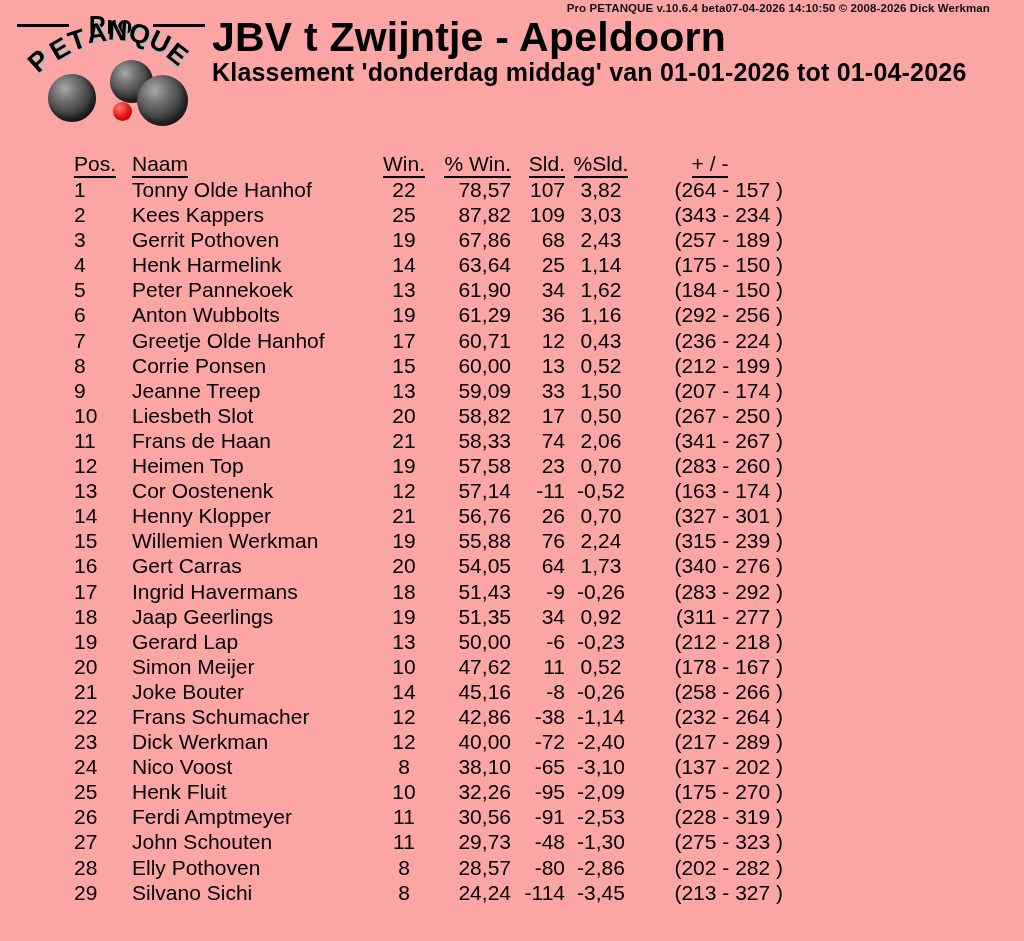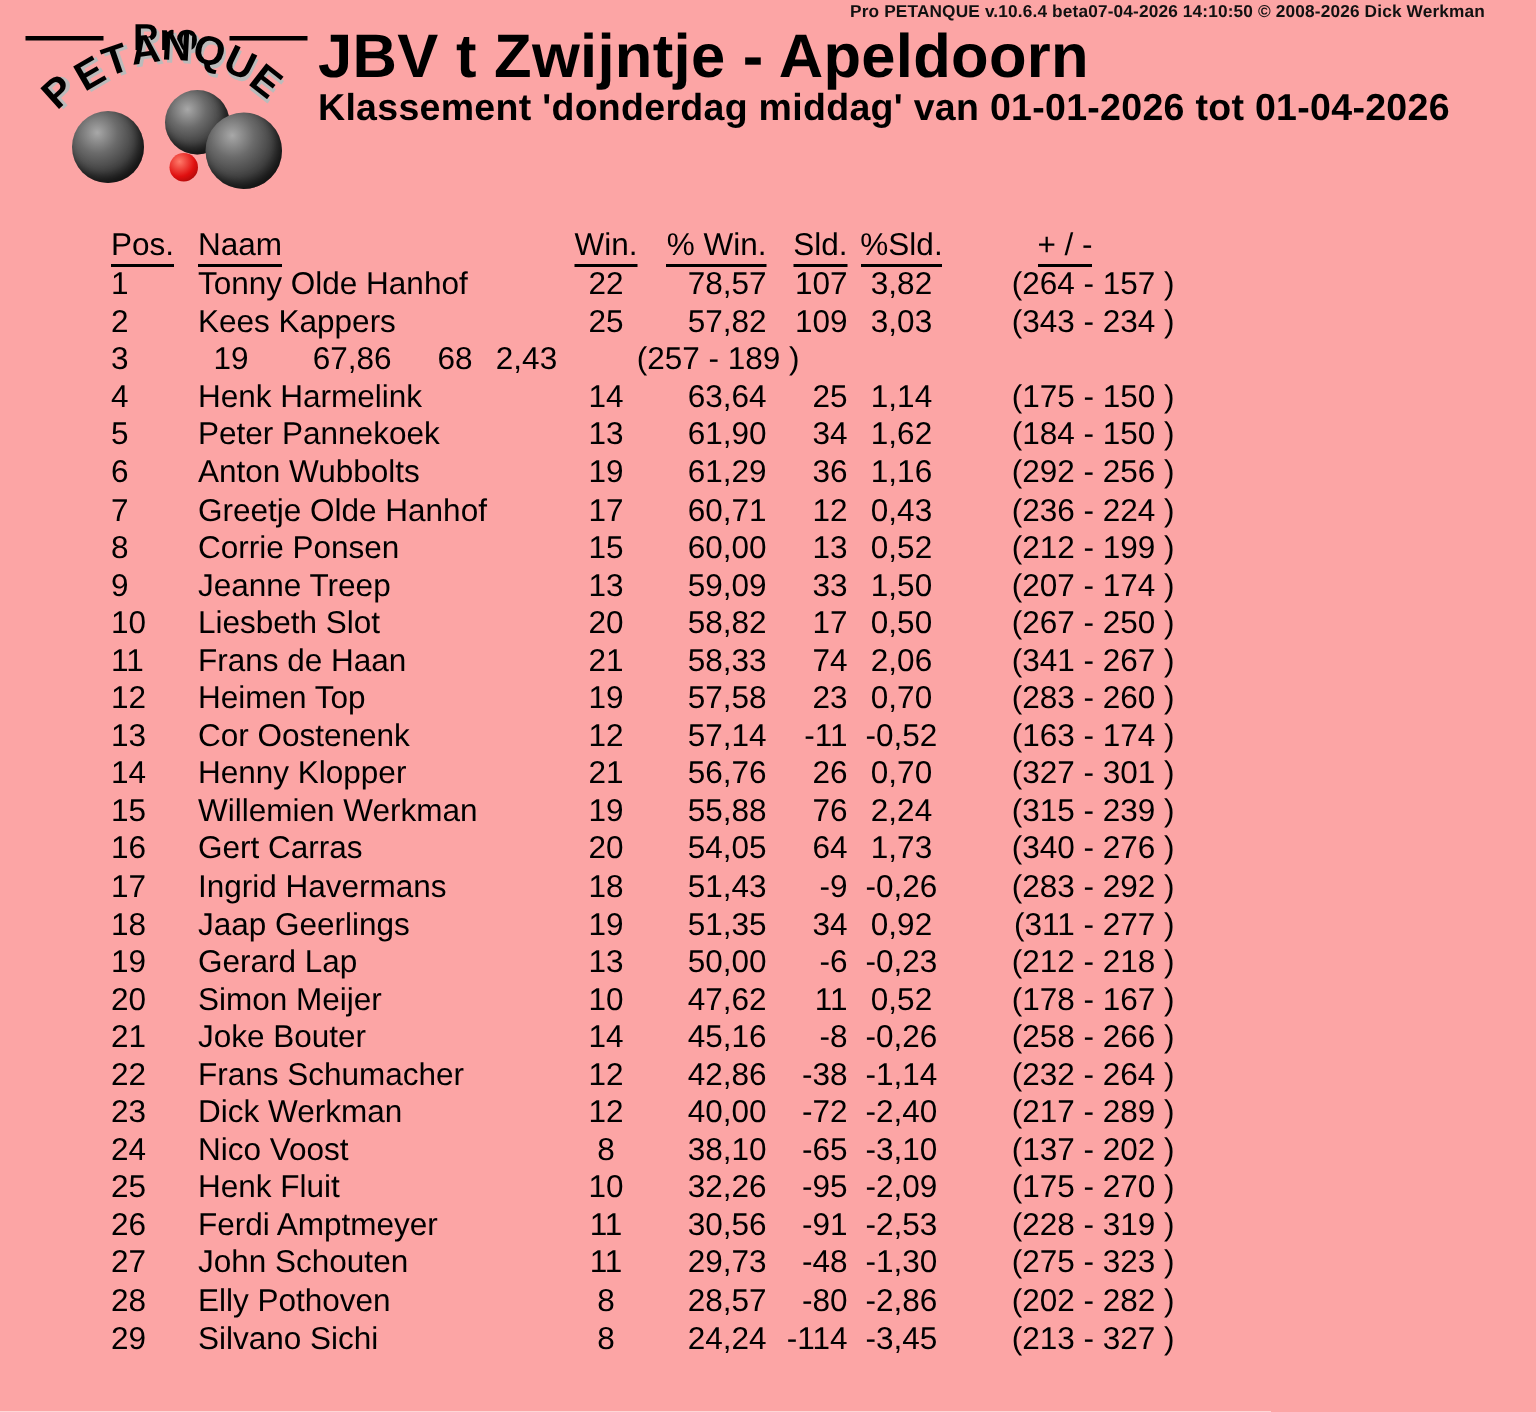--- a/index.html
+++ b/index.html
@@ -133,27 +133,28 @@
     <div class="cell c-win">22</div>
     <div class="cell c-pwin">78,57</div>
     <div class="cell c-sld">107</div>
     <div class="cell c-psld">3,82</div>
     <div class="cell c-saldo">(264 - 157 )</div>
   </div>
         <div class="trow">
     <div class="cell c-pos">2</div>
     <div class="cell c-naam">Kees Kappers</div>
     <div class="cell c-win">25</div>
-    <div class="cell c-pwin">57,82</div>
+    <div class="cell c-pwin">87,82</div>
     <div class="cell c-sld">109</div>
     <div class="cell c-psld">3,03</div>
     <div class="cell c-saldo">(343 - 234 )</div>
   </div>
         <div class="trow">
     <div class="cell c-pos">3</div>
+    <div class="cell c-naam">Gerrit Pothoven</div>
     <div class="cell c-win">19</div>
     <div class="cell c-pwin">67,86</div>
     <div class="cell c-sld">68</div>
     <div class="cell c-psld">2,43</div>
     <div class="cell c-saldo">(257 - 189 )</div>
   </div>
         <div class="trow">
     <div class="cell c-pos">4</div>
     <div class="cell c-naam">Henk Harmelink</div>
     <div class="cell c-win">14</div>

